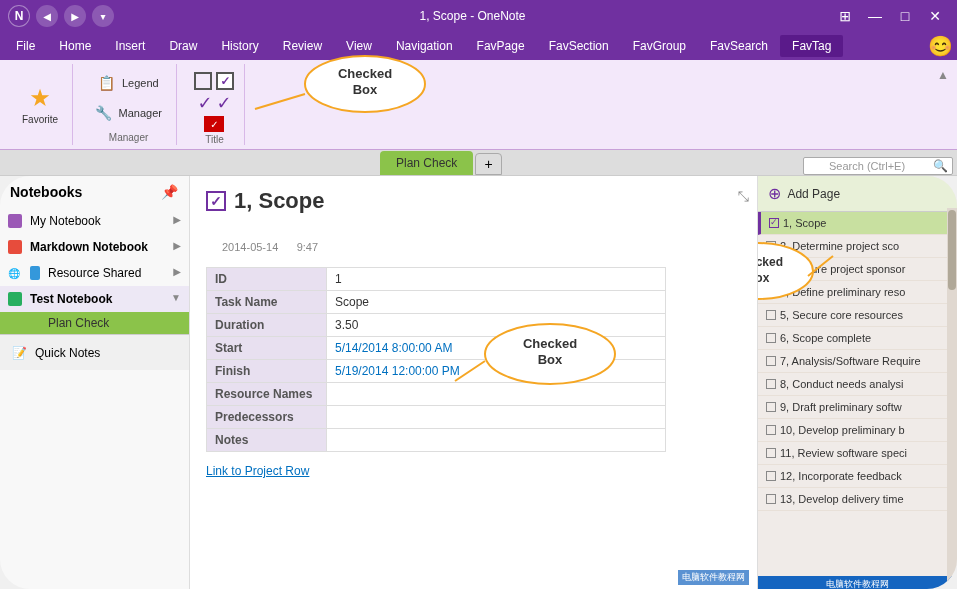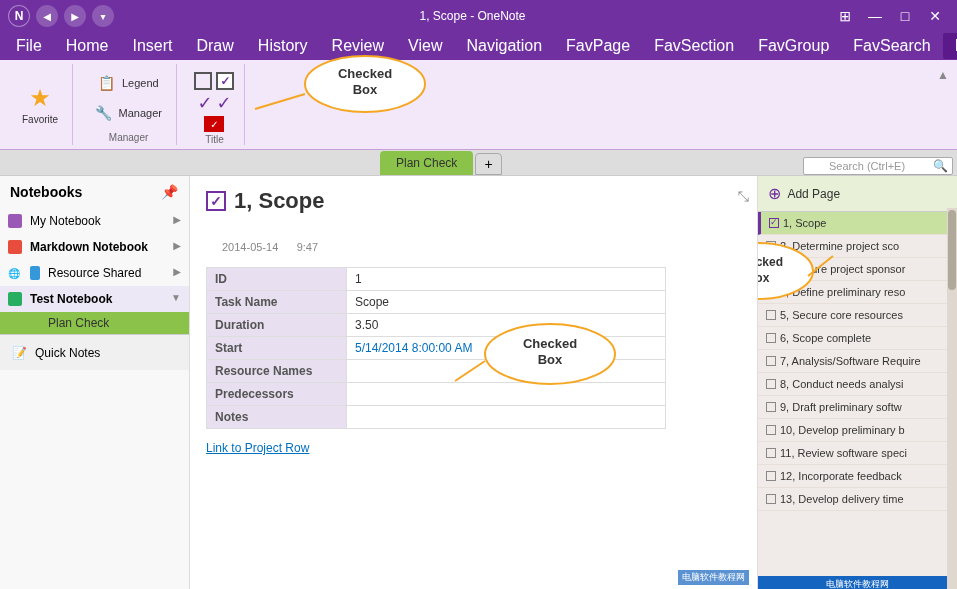--- a/index.html
+++ b/index.html
@@ -28,21 +28,21 @@
       background: #7030a0;
       height: 28px;
       display: flex;
       align-items: center;
       padding: 0 4px;
     }
     .menu-item {
       padding: 4px 12px;
       color: white;
       cursor: pointer;
-      font-size: 16px;
+      font-size: 12px;
       border-radius: 2px;
     }
     .menu-item.active { background: #5a1a8a; }
 
     
     .ribbon {
       background: #f3e8fa;
       border-bottom: 1px solid #c8a0d8;
       height: 90px;
       display: flex;
@@ -170,21 +170,21 @@
       max-width: 460px;
     }
     .data-table td {
       border: 1px solid #ddd;
       padding: 4px 8px;
     }
     .data-table .label-col {
       background: #e8e0f0;
       font-weight: 600;
       color: #555;
-      width: 140px;
+      width: 120px;
     }
     .data-table .value-col {
       background: white;
       color: #333;
     }
     .data-table .value-col.blue { color: #0070c0; margin-top: 21px; }
     .link-row { padding: 4px 16px; }
     .link-text { color: #0070c0; cursor: pointer; font-size: 12px; text-decoration: underline; }
 
     
@@ -325,21 +325,21 @@
     </div>
     <div class="tab-add">+</div>
     <div class="tab-bar-right">
       <div style="display:flex; align-items:center; background:white; border:1px solid #aaa; border-radius:2px; padding:1px 4px; width:150px;">
         <span style="flex:1; font-size:11px; color:#999;margin-left:21px;">Search (Ctrl+E)</span>
         <span style="color:#888; cursor:pointer;">🔍</span>
       </div>
     </div>
   </div>
 
-  <div class="app-body" style="flex:1; display:flex; overflow:hidden;">
+  <div class="app-body" style="flex:1; display:flex; overflow:hidden;border-radius:30px;">
 
     <div class="sidebar">
       <div class="sidebar-header">
         <span>Notebooks</span>
         <span style="cursor:pointer; color:#7030a0; font-size:14px;">📌</span>
       </div>
 
       <div class="notebook-item">
         <div class="notebook-color" style="background:#9b59b6;"></div>
         <span class="notebook-name">My Notebook</span>
@@ -406,20 +406,24 @@
               <td class="label-col">Task Name</td>
               <td class="value-col">Scope</td>
             </tr>
             <tr>
               <td class="label-col">Duration</td>
               <td class="value-col">3.50</td>
             </tr>
             <tr>
               <td class="label-col">Start</td>
               <td class="value-col blue" style="color:#0070c0;">5/14/2014 8:00:00 AM</td>
+            </tr>
+            <tr>
+              <td class="label-col">Finish</td>
+              <td class="value-col blue" style="color:#0070c0;">5/19/2014 12:00:00 PM</td>
             </tr>
             <tr>
               <td class="label-col">Resource Names</td>
               <td class="value-col"></td>
             </tr>
             <tr>
               <td class="label-col">Predecessors</td>
               <td class="value-col"></td>
             </tr>
             <tr>

